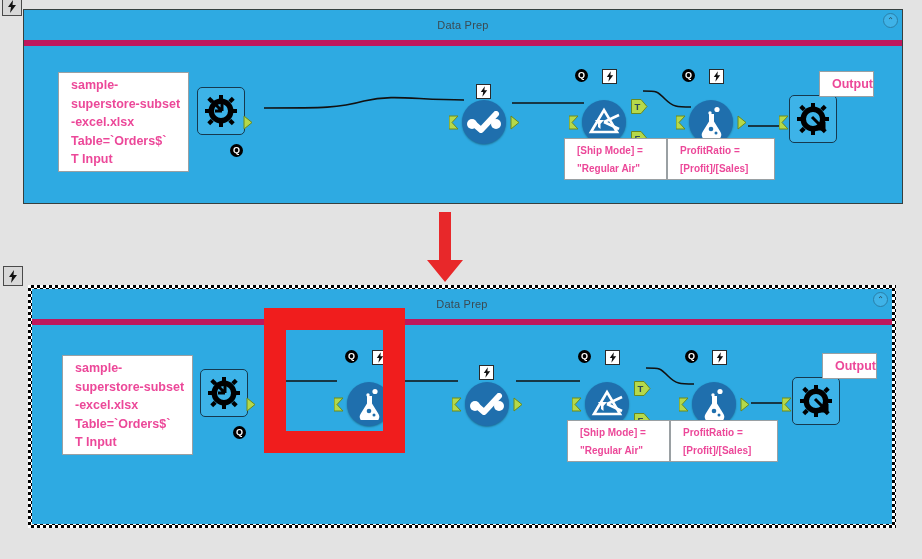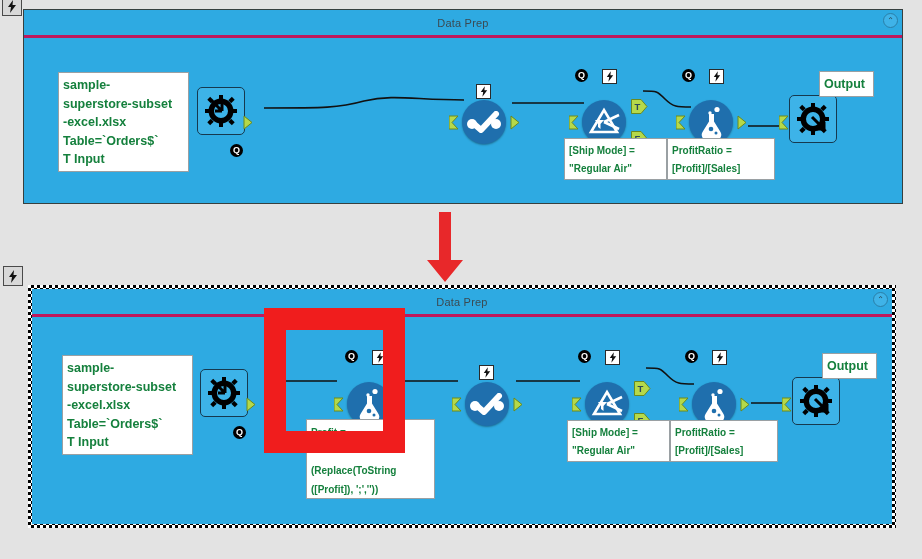--- a/index.html
+++ b/index.html
@@ -8,23 +8,23 @@
     background:#e3e3e3;
     font-family:"Liberation Sans", sans-serif;
     overflow:hidden;
     position:relative;
   }
   .stage{position:absolute;left:0;top:0;width:922px;height:559px;}
 
   
   .panel{position:absolute;background:#2eaae2;box-sizing:border-box;}
   .panel-title{
-    position:absolute;left:0;top:0;height:28px;width:100%;
+    position:absolute;left:0;top:0;height:36px;width:100%;
     background:#2eaae2;
-    border-bottom:3px solid #be185d;
+    border-bottom:6px solid #be185d;
     box-sizing:border-box;
     display:flex;align-items:center;justify-content:center;
   }
   .panel-title span{
     font-size:11px;color:#3b4a52;letter-spacing:.2px;
   }
   .collapse-btn{
     position:absolute;right:4px;top:3px;width:13px;height:13px;border-radius:50%;
     background:#3fb3e8;border:1px solid #2a7fa8;
     display:flex;align-items:center;justify-content:center;
@@ -40,22 +40,22 @@
       repeating-conic-gradient(#000 0% 25%, #ffffff 0% 50%);
     background-size:auto, 6px 6px;
     background-clip:padding-box, border-box;
     background-origin:padding-box, border-box;
     background-repeat:no-repeat, repeat;
   }
 
   .txtbox{
     position:absolute;background:#fff;border:1px solid #9aa0a3;
     box-sizing:border-box;
-    color:#15803d;font-weight:bold;font-size:12.5px;line-height:18.5px;
-    padding:3px 5px 4px 4px;white-space:pre-line;
+    color:#ec4899;font-weight:bold;font-size:12.5px;line-height:18.5px;
+    padding:3px 5px 4px 12px;white-space:pre-line;
   }
   .txtbox.small{font-size:10px;line-height:18px;}
 
   
   .node{
     position:absolute;width:44px;height:44px;border-radius:50%;
     background:#1f6fad;
     display:flex;align-items:center;justify-content:center;
     box-shadow:0 1px 2px rgba(0,0,0,.35);
   }
@@ -390,24 +390,20 @@
           <path d="M13 8 h5 v7.5 l6.5 10.5 a5.5 5.5 0 0 1 -4.7 8.3 h-8.6 a5.5 5.5 0 0 1 -4.7 -8.3 L13 15.5 Z" fill="#fff"></path>
           <circle cx="15" cy="23" r="2.3" fill="#1f6fad"></circle>
             <circle cx="20" cy="27" r="1.5" fill="#1f6fad"></circle>
         </svg>
       </div>
       <div class="port" style="left:363px;top:88px;">
         <svg width="12" height="15" viewBox="0 0 12 15">
             <path d="M1 1 L9 7.5 L1 14 Z" fill="#b5d94a" stroke="#6a8a1f" stroke-width="1"></path>
           </svg>
       </div>
-      <div class="txtbox small" style="left:274px;top:110px;width:129px;height:80px;line-height:19px;">Profit =
-
-(Replace(ToString
-([Profit]), ';',''))</div>
 
       <div class="badge-lightning" style="left:447px;top:56px;">
         <svg width="8" height="11" viewBox="0 0 10 13">
             <path d="M6 0 L1 7 H4 L3 13 L9 5 H5.5 Z" fill="#111"></path>
           </svg>
       </div>
       <div class="port" style="left:420px;top:88px;">
         <svg width="12" height="15" viewBox="0 0 12 15">
             <path d="M0 1 L9 1 L3 7.5 L9 14 L0 14 Z" fill="#b5d94a" stroke="#6a8a1f" stroke-width="1"></path>
           </svg>

